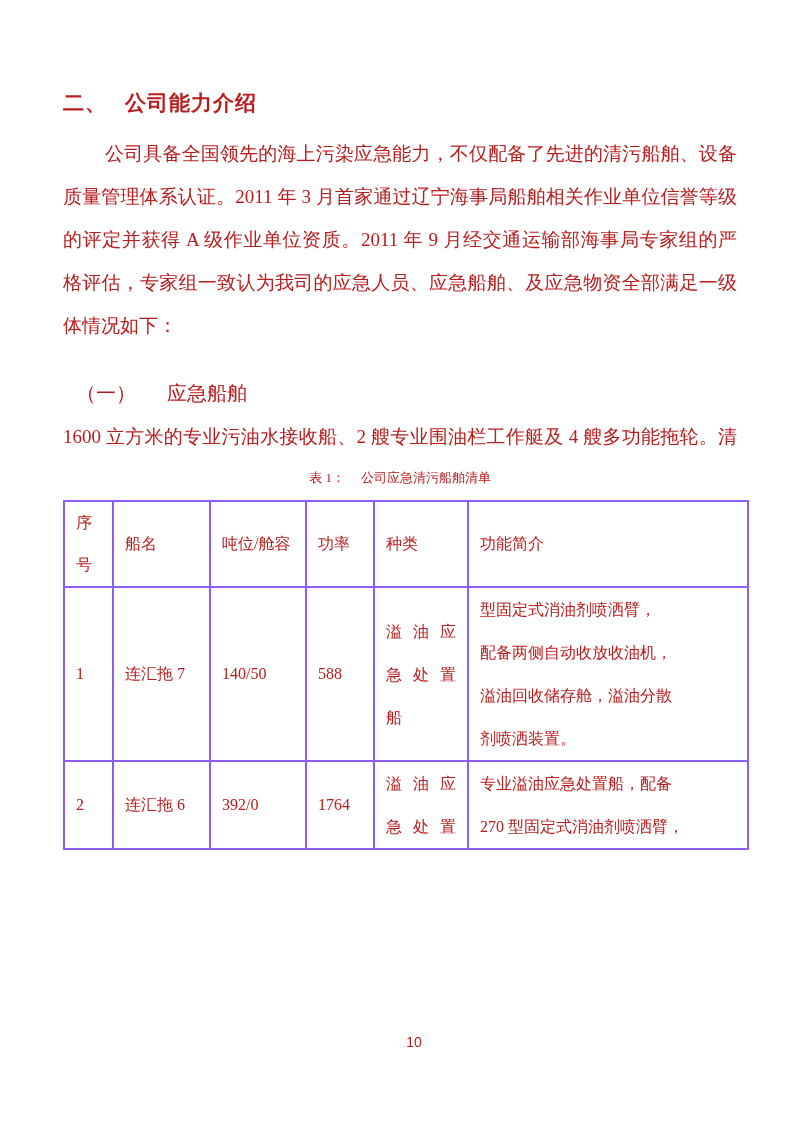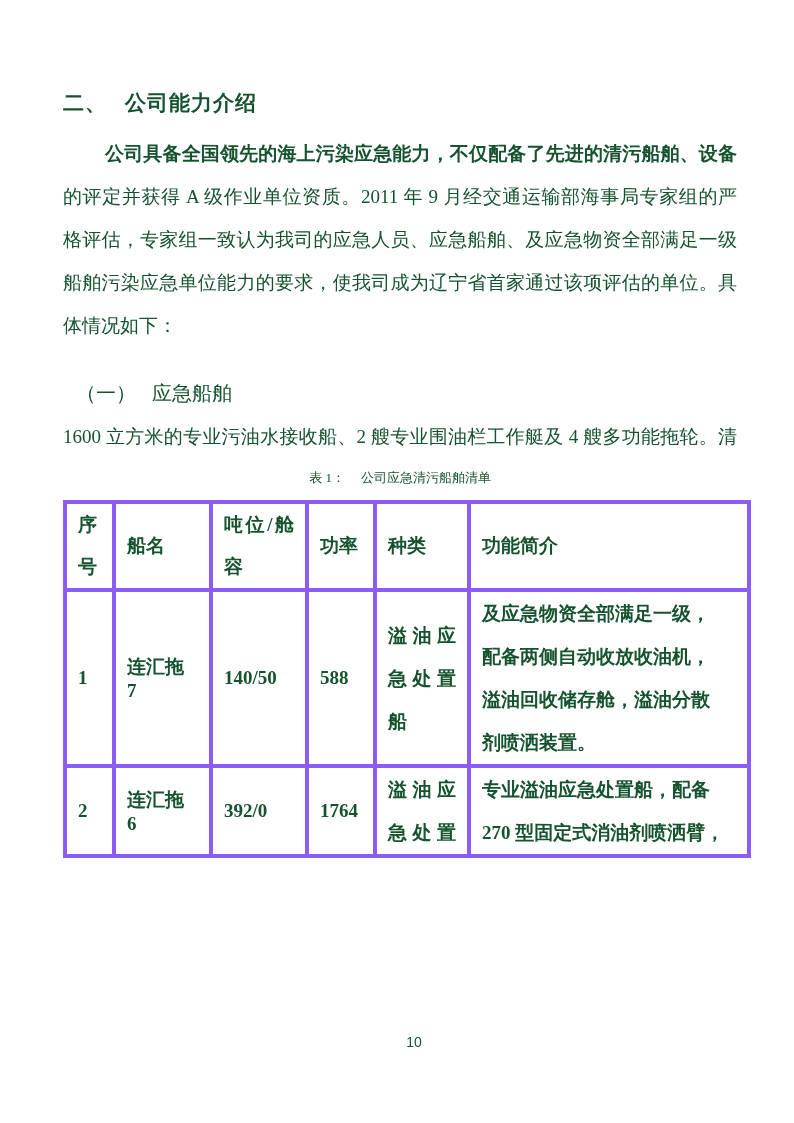--- a/index.html
+++ b/index.html
@@ -4,21 +4,21 @@
 <style>
   * { margin: 0; padding: 0; box-sizing: border-box; }
   html, body { background: #888; }
   .page {
     position: relative;
     width: 794px;
     height: 1123px;
     margin: 0 auto;
     background: #ffffff;
     font-family: "Liberation Serif", "DejaVu Serif", serif;
-    color: #14532d;
+    color: #b91c1c;
     overflow: hidden;
   }
   .content {
     position: absolute;
     left: 63px;
     top: 88px;
     width: 674px;
   }
   .heading {
     font-size: 21px;
@@ -30,47 +30,47 @@
   .para { margin-top: 14px; }
   .line {
     font-size: 19px;
     line-height: 43px;
     height: 43px;
     text-align: justify;
     text-align-last: justify;
     white-space: nowrap;
     overflow: hidden;
   }
-  .line.indent { text-indent: 42px; font-weight: bold; }
+  .line.indent { text-indent: 42px; }
   .line.last { text-align-last: left; }
   .section-heading {
     margin-top: 25px;
     padding-left: 13px;
     font-size: 20px;
     line-height: 43px;
     height: 43px;
   }
-  .section-heading .section-title { margin-left: 16px; }
+  .section-heading .section-title { margin-left: 31px; }
   .table-caption {
     font-size: 13px;
     line-height: 40px;
     height: 40px;
     text-align: center;
   }
   .table-caption .caption-title { margin-left: 16px; }
   table.ship-table {
     border-collapse: collapse;
     table-layout: fixed;
     width: 684px;
     margin-top: 2px;
   }
   table.ship-table td, table.ship-table th {
-    border: 4px solid #8b5cf6;
-    font-size: 19px;
-    font-weight: bold;
+    border: 2px solid #8b5cf6;
+    font-size: 16px;
+    font-weight: normal;
     vertical-align: middle;
     text-align: left;
     padding: 0 11px;
     overflow: hidden;
   }
   tr.header-row { height: 85px; }
   tr.header-row th { line-height: 42px; text-align: justify; }
   tr.row-1 { height: 172px; }
   tr.row-2 { height: 82px; }
   td .cline { line-height: 43px; }
@@ -100,23 +100,23 @@
 
 <div class="page">
   <div class="content">
 
     <div class="heading">
       <span>二、</span><span class="heading-title">公司能力介绍</span>
     </div>
 
     <div class="para">
       <div class="line indent">公司具备全国领先的海上污染应急能力，不仅配备了先进的清污船舶、设备</div>
+      <div class="line">质量管理体系认证。2011 年 3 月首家通过辽宁海事局船舶相关作业单位信誉等级</div>
       <div class="line">的评定并获得 A 级作业单位资质。2011 年 9 月经交通运输部海事局专家组的严</div>
       <div class="line">格评估，专家组一致认为我司的应急人员、应急船舶、及应急物资全部满足一级</div>
-      <div class="line">船舶污染应急单位能力的要求，使我司成为辽宁省首家通过该项评估的单位。具</div>
       <div class="line last">体情况如下：</div>
     </div>
 
     <div class="section-heading">
       <span>（一）</span><span class="section-title">应急船舶</span>
     </div>
 
     <div class="para" style="margin-top:0;">
       <div class="line">1600 立方米的专业污油水接收船、2 艘专业围油栏工作艇及 4 艘多功能拖轮。清</div>
     </div>
@@ -148,21 +148,21 @@
           <td>1</td>
           <td>连汇拖 7</td>
           <td>140/50</td>
           <td>588</td>
           <td>
             <div class="jline">溢 油 应</div>
             <div class="jline">急 处 置</div>
             <div class="jline" style="text-align-last:left;">船</div>
           </td>
           <td>
-            <div class="cline">及应急物资全部满足一级，</div>
+            <div class="cline">型固定式消油剂喷洒臂，</div>
             <div class="cline">配备两侧自动收放收油机，</div>
             <div class="cline">溢油回收储存舱，溢油分散</div>
             <div class="cline">剂喷洒装置。</div>
           </td>
         </tr>
 
         <tr class="row-2">
           <td>2</td>
           <td>连汇拖 6</td>
           <td>392/0</td>

